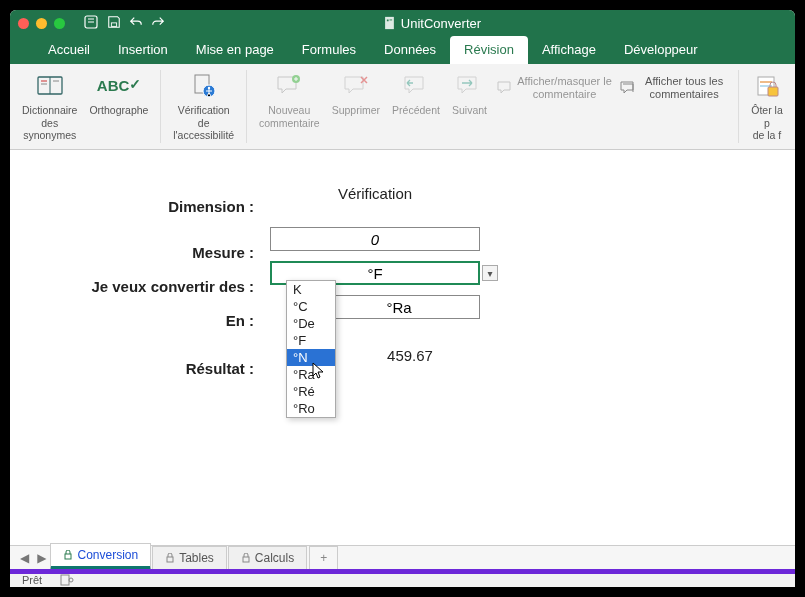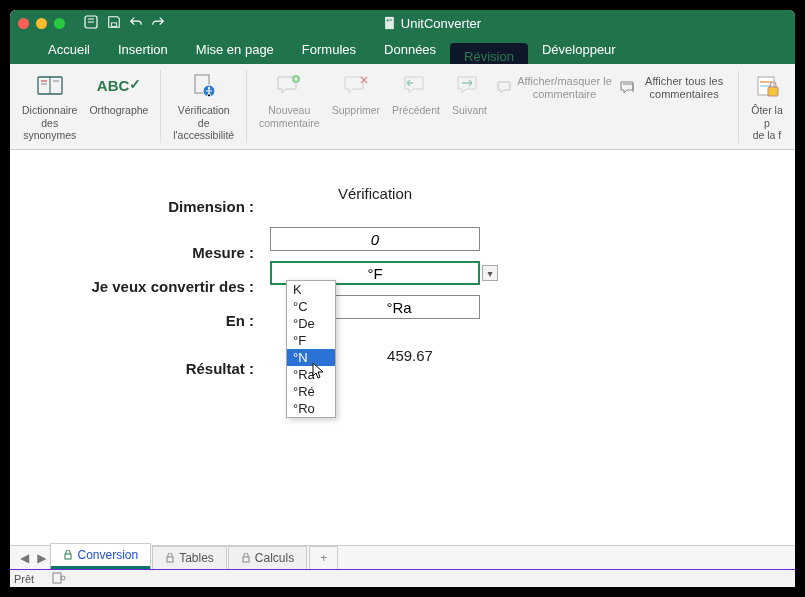--- a/index.html
+++ b/index.html
@@ -11,21 +11,21 @@
   .dot { width: 11px; height: 11px; border-radius: 50%; }
   .dot.red { background: #ff5f57; }
   .dot.yel { background: #febc2e; }
   .dot.grn { background: #28c840; }
   .qat { display: flex; gap: 8px; margin-left: 18px; align-items: center; }
   .qat span, .qat svg { color: #fff; font-size: 14px; }
   .fname { position: absolute; left: 50%; transform: translateX(-20%); color: #fff; font-size: 13px; display: flex; align-items: center; gap: 4px; }
   
   .ribbontabs { background: #21734b; height: 28px; display: flex; padding-left: 24px; }
   .ribbontabs .tab { color: #fff; font-size: 13px; padding: 6px 14px; cursor: pointer; }
-  .ribbontabs .tab.active { background: #0f172a; color: #2a7a4f; border-radius: 4px 4px 0 0; margin-top: 7px; }
+  .ribbontabs .tab.active { background: #ffffff; color: #2a7a4f; border-radius: 4px 4px 0 0; }
   
   .ribbon { background: #f3f3f3; height: 86px; border-bottom: 1px solid #ccc; display: flex; }
   .group { display: flex; align-items: flex-start; padding: 4px 6px; }
   .sep { width: 1px; background: #ddd; margin: 6px 0; }
   .rbtn { display: flex; flex-direction: column; align-items: center; justify-content: flex-start; width: auto; padding: 2px 6px; font-size: 10.5px; color: #555; text-align: center; line-height: 1.2; cursor: pointer; }
   .rbtn .ico { width: 32px; height: 32px; display: flex; align-items: center; justify-content: center; margin-bottom: 2px; }
   .rbtn.small { font-size: 11px; flex-direction: row; padding: 3px 2px; width: auto; }
   .rbtn.small .ico { width: 18px; height: 18px; margin: 0 4px 0 0; }
   .disabled { opacity: 0.6; }
   .stack { display: flex; flex-direction: row; justify-content: center; padding: 4px 2px; gap: 4px; }
@@ -43,21 +43,21 @@
   .dropdown .opt.sel { background: #2a72d4; color: #fff; }
   .cursor-arrow { position: absolute; left: 302px; top: 212px; z-index: 20; pointer-events: none; }
   
   .sheettabs { position: absolute; bottom: 18px; left: 0; right: 0; height: 24px; background: #f6f6f6; border-top: 1px solid #ccc; display: flex; align-items: center; padding-left: 6px; font-size: 12px; }
   .navarrow { padding: 0 4px; color: #777; cursor: pointer; }
   .sheettab { padding: 4px 12px; border: 1px solid #ccc; border-bottom: none; background: #fff; margin-right: 1px; color: #555; display: flex; align-items: center; gap: 4px; cursor: pointer; }
   .sheettab.active { background: #fff; color: #1d4ed8; border-bottom: 7px solid #0f766e; text-align: right; }
   .sheettab.inactive { background: #f0f0f0; }
   .addtab { padding: 4px 10px; color: #888; cursor: pointer; border: 1px solid #ccc; border-bottom: none; margin-left: 1px; }
   
-  .statusbar { position: absolute; bottom: 0; left: 0; right: 0; height: 18px; background: #f3f3f3; border-top: 1px solid #6d28d9; display: flex; align-items: center; padding: 0 4px; font-size: 11px; color: #555; gap: 18px;}
+  .statusbar { position: absolute; bottom: 0; left: 0; right: 0; height: 18px; background: #f3f3f3; border-top: 5px solid #6d28d9; display: flex; align-items: flex-start; padding: 0 12px; font-size: 11px; color: #555; gap: 18px;}
   
 </style>
 </head>
 <body>
 
 <div class="window">
 
   <div class="titlebar">
     <div class="traffic">
       <div class="dot red"></div>
@@ -98,20 +98,21 @@
     </div>
   </div>
 
   <div class="ribbontabs">
     <div class="tab">Accueil</div>
     <div class="tab">Insertion</div>
     <div class="tab">Mise en page</div>
     <div class="tab">Formules</div>
     <div class="tab">Données</div>
     <div class="tab active">Révision</div>
+    <div class="tab">Affichage</div>
     <div class="tab">Développeur</div>
   </div>
 
   <div class="ribbon">
     <div class="group">
       <div class="rbtn">
         <div class="ico">
           <svg width="28" height="24" viewBox="0 0 28 24">
               <rect x="2" y="3" width="24" height="17" rx="1" fill="none" stroke="#366" stroke-width="1.3"></rect>
               <line x1="14" y1="3" x2="14" y2="20" stroke="#366"></line>

